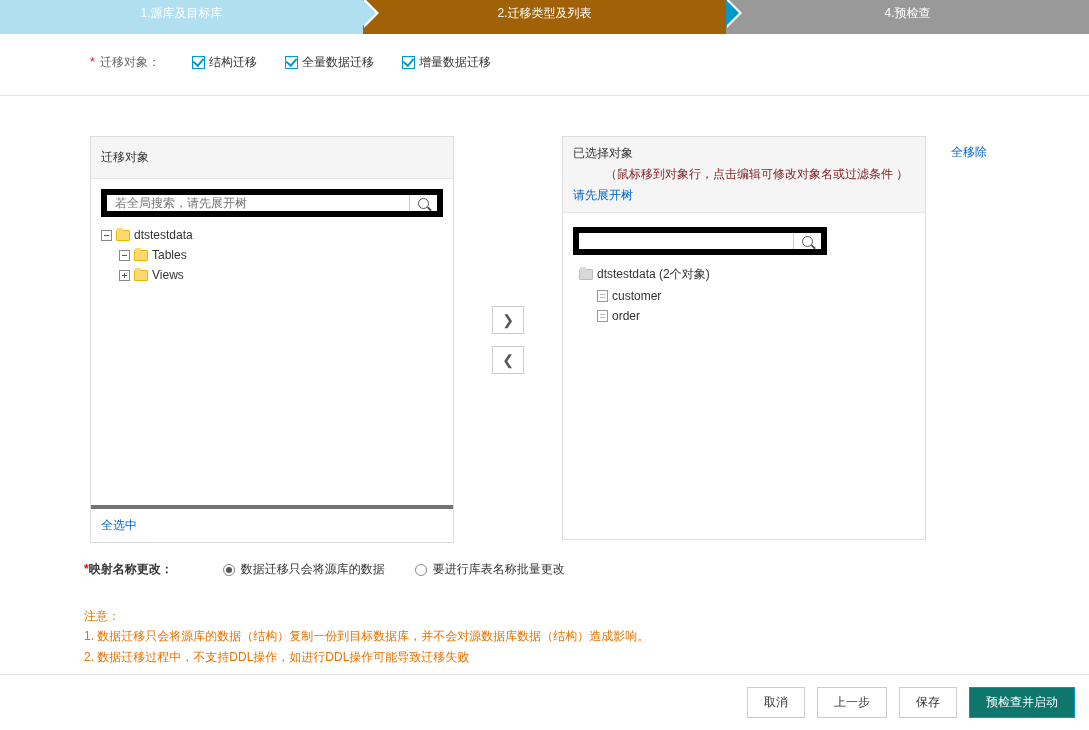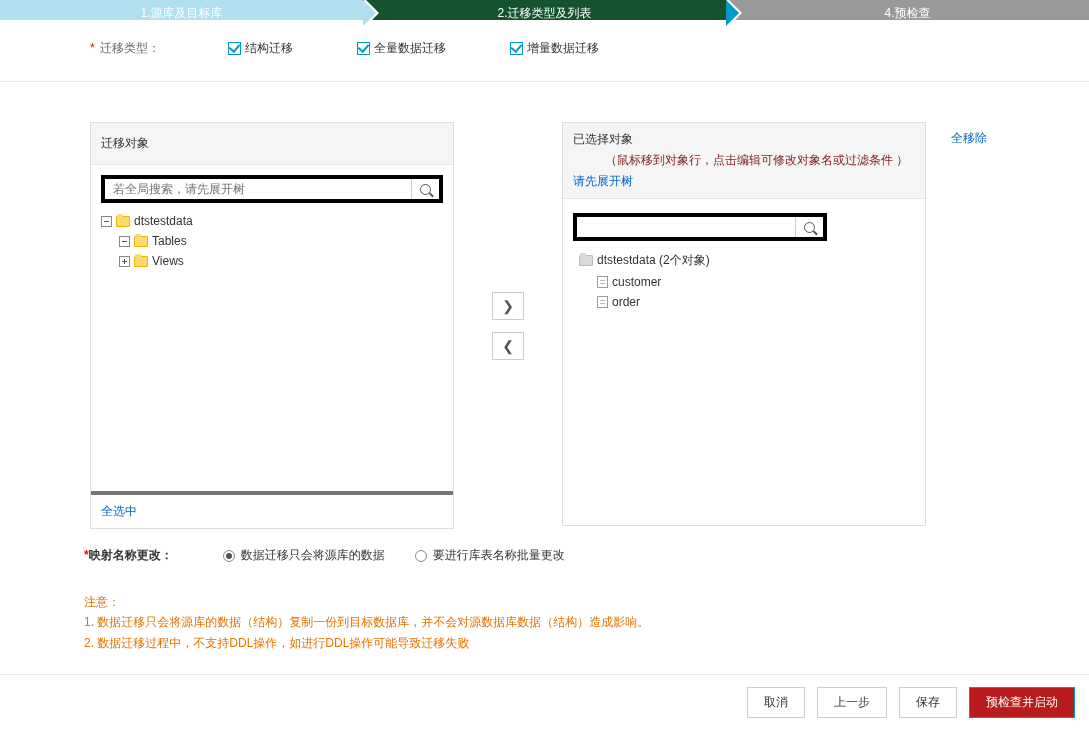--- a/index.html
+++ b/index.html
@@ -14,32 +14,32 @@
       background: #fff;
     }
     .container {
       width: 1089px;
       height: 730px;
       position: relative;
     }
     
     .step-bar {
       display: flex;
-      height: 20px;
+      height: 34px;
       font-size: 12px;
     }
     .step {
       flex: 1;
       position: relative;
       color: #fff;
       line-height: 26px;
       text-align: center;
     }
     .step-1 { background: #b0e0ef; }
-    .step-2 { background: #14532d; }
+    .step-2 { background: #a16207; }
     .step-3 { background: #999; }
     .step-4 { background: #999; }
     .step::after {
       content: '';
       position: absolute;
       right: -13px;
       top: 0;
       width: 0;
       height: 0;
       border-top: 13px solid transparent;
@@ -70,21 +70,21 @@
     .migration-type-row {
       border-bottom: 1px solid #e6e6e6;
       padding: 20px 0 24px 90px;
       display: flex;
       align-items: center;
       gap: 28px;
     }
     .required-star { color: red; margin-right: 2px;}
     .type-label { color: #666; margin-right: 4px;}
     .checkbox-group { display: flex; gap: 28px; align-items: center;}
-    .checkbox-item { display: flex; align-items: center; gap: 4px; color: #333; margin-left: 36px;}
+    .checkbox-item { display: flex; align-items: center; gap: 4px; color: #333;}
     .checkbox {
       width: 13px;
       height: 13px;
       border: 1px solid #09c;
       position: relative;
       display: inline-block;
     }
     .checkbox.checked::after {
       content: '';
       position: absolute;
@@ -121,21 +121,21 @@
       gap: 4px;
     }
     .panel-header .hint { color: #7f1d1d; margin-left: 32px; }
     .panel-header .link { color: #06c; cursor: pointer; }
     .panel-body {
       height: 326px;
       padding: 10px;
     }
     .search-box {
       display: flex;
-      border: 4px solid #000000;
+      border: 6px solid #000000;
       height: 28px;
       margin-bottom: 8px;
     }
     .search-box input {
       flex: 1;
       border: none;
       outline: none;
       padding: 0 8px;
       font-size: 12px;
     }
@@ -335,42 +335,42 @@
     }
     .btn {
       border: 1px solid #ccc;
       background: #fff;
       padding: 6px 16px;
       font-size: 12px;
       cursor: pointer;
       color: #333;
     }
     .btn-primary {
-      background: #b91c1c;
+      background: #0f766e;
       border-color: #09c;
       color: #fff;
     }
   </style>
 </head>
 <body>
 
 <div class="container">
 
   <div class="step-bar">
     <div class="step step-1">1.源库及目标库</div>
     <div class="step step-2">2.迁移类型及列表</div>
     <div class="step step-4">4.预检查</div>
   </div>
 
   <div class="content">
 
     <div class="migration-type-row">
       <span>
         <span class="required-star">*</span>
-        <span class="type-label">迁移类型：</span>
+        <span class="type-label">迁移对象：</span>
       </span>
       <div class="checkbox-group">
         <label class="checkbox-item">
           <span class="checkbox checked"></span>
           <span>结构迁移</span>
         </label>
         <label class="checkbox-item">
           <span class="checkbox checked"></span>
           <span>全量数据迁移</span>
         </label>

